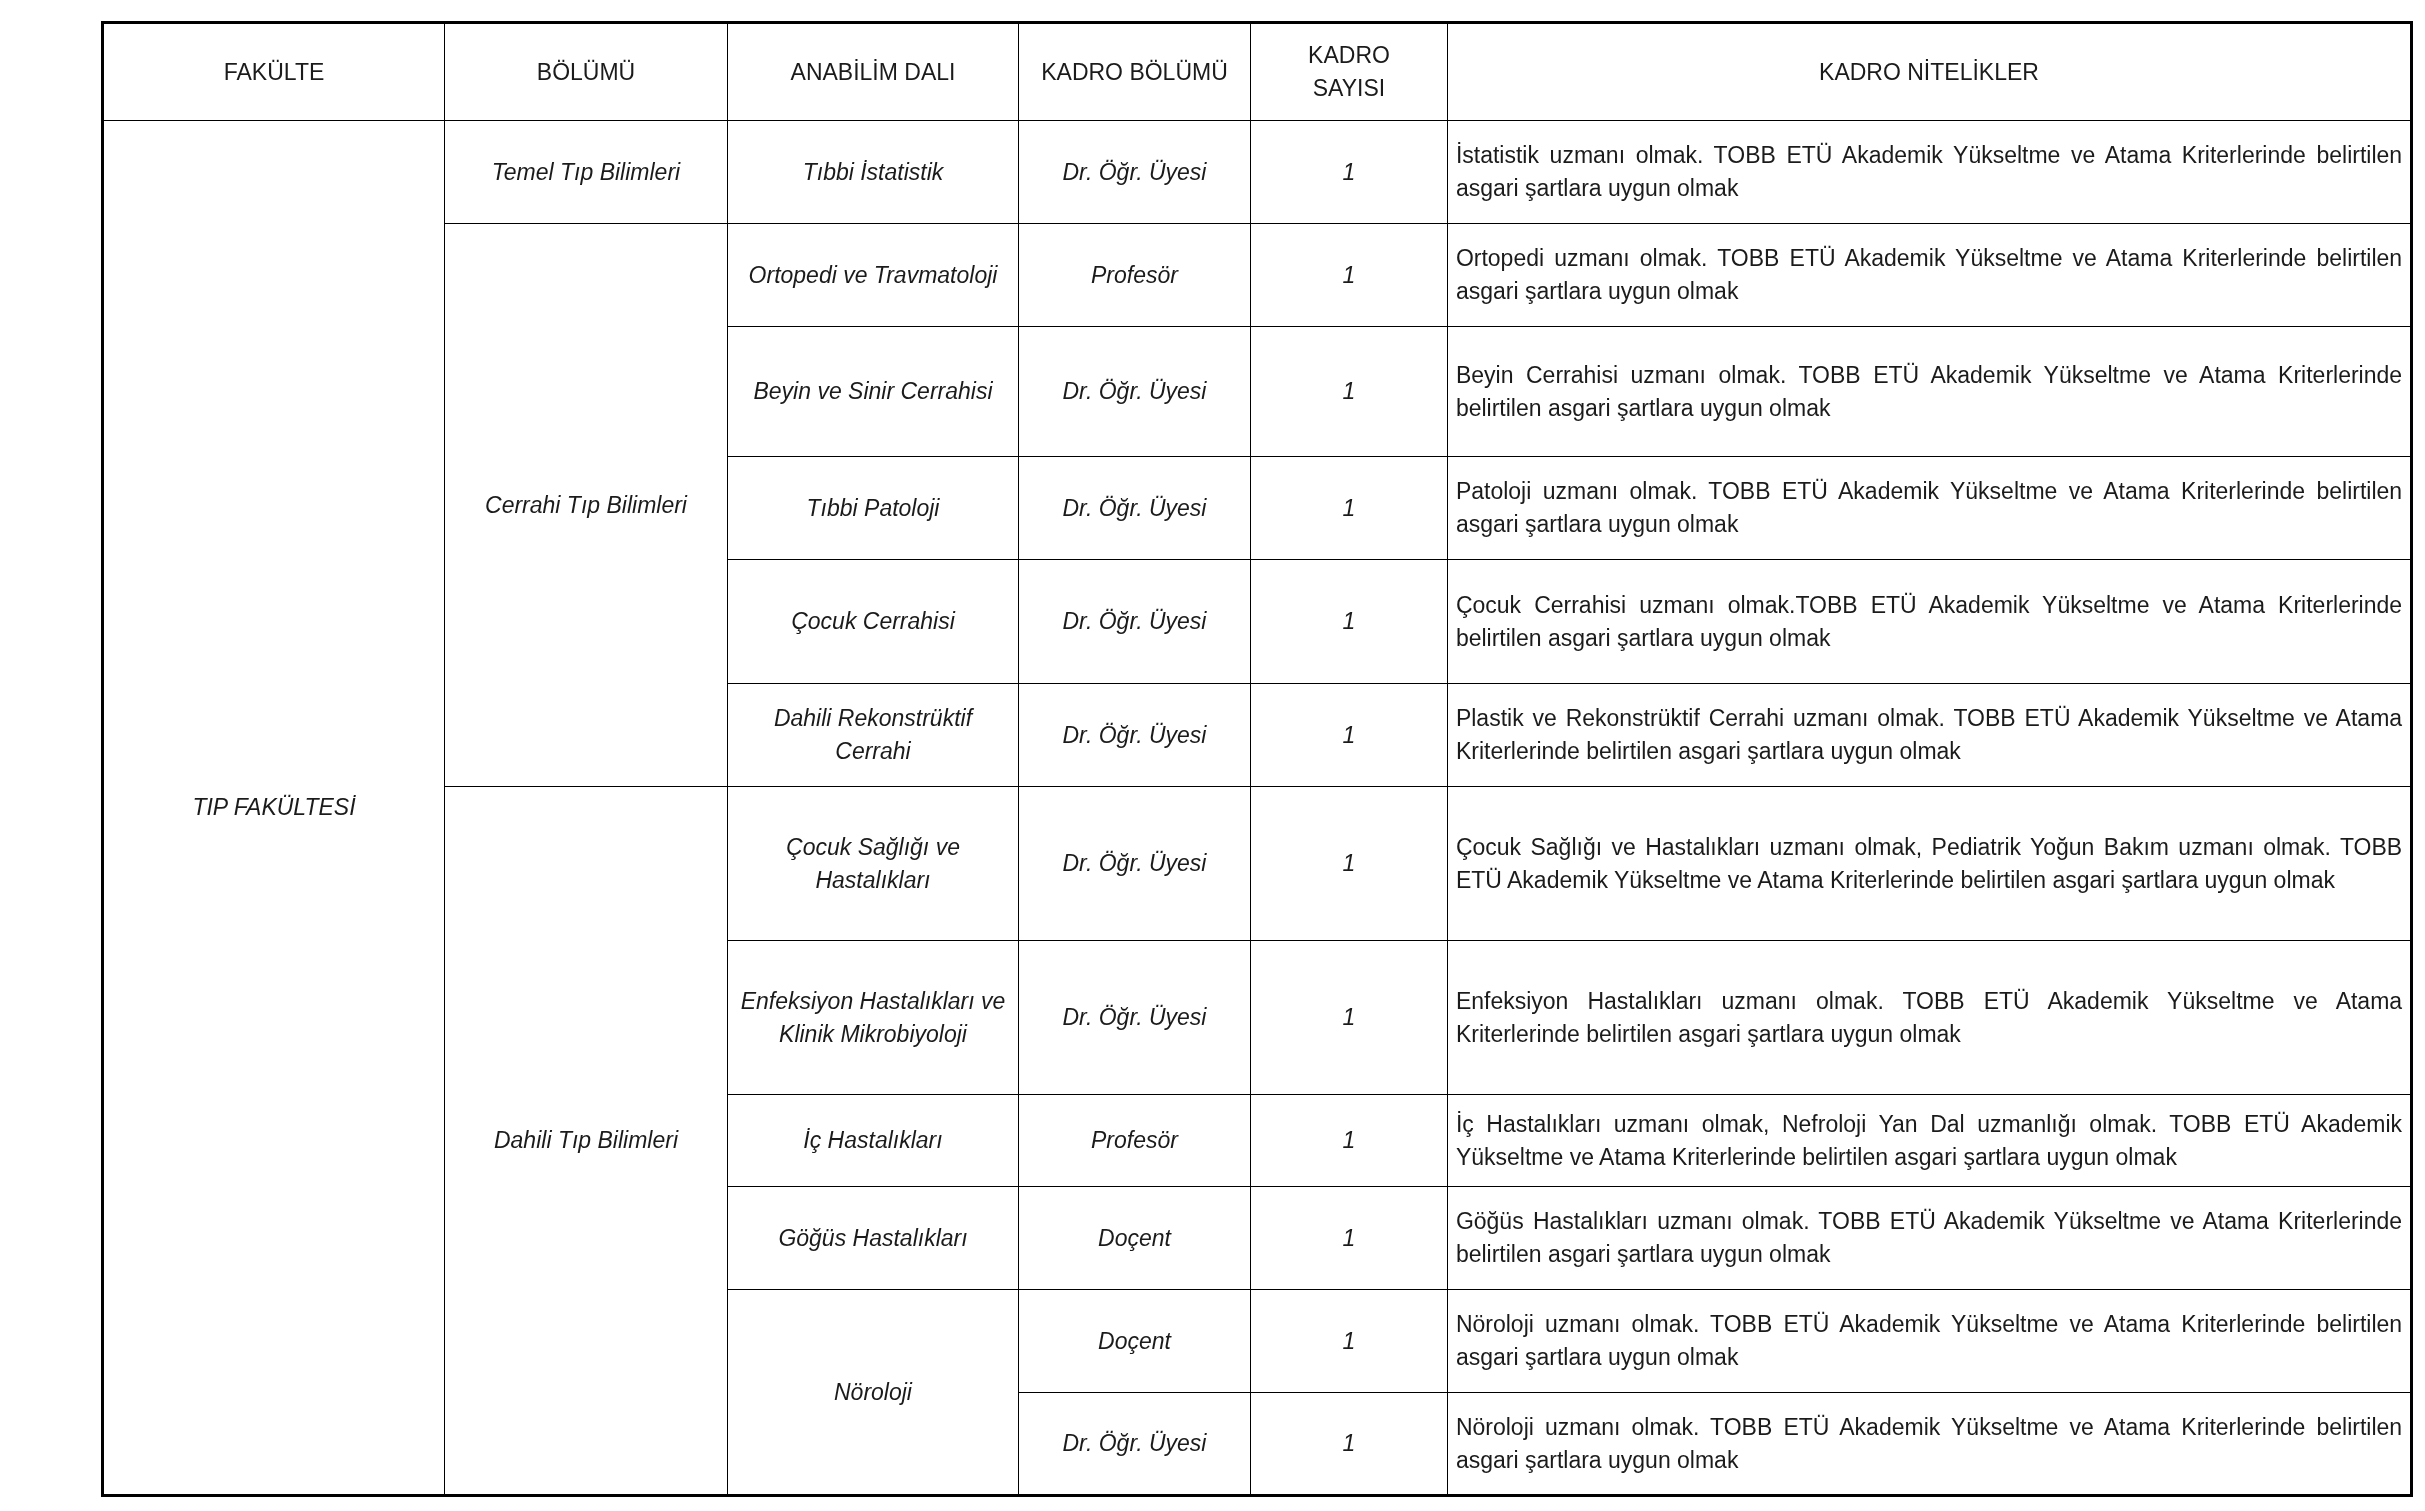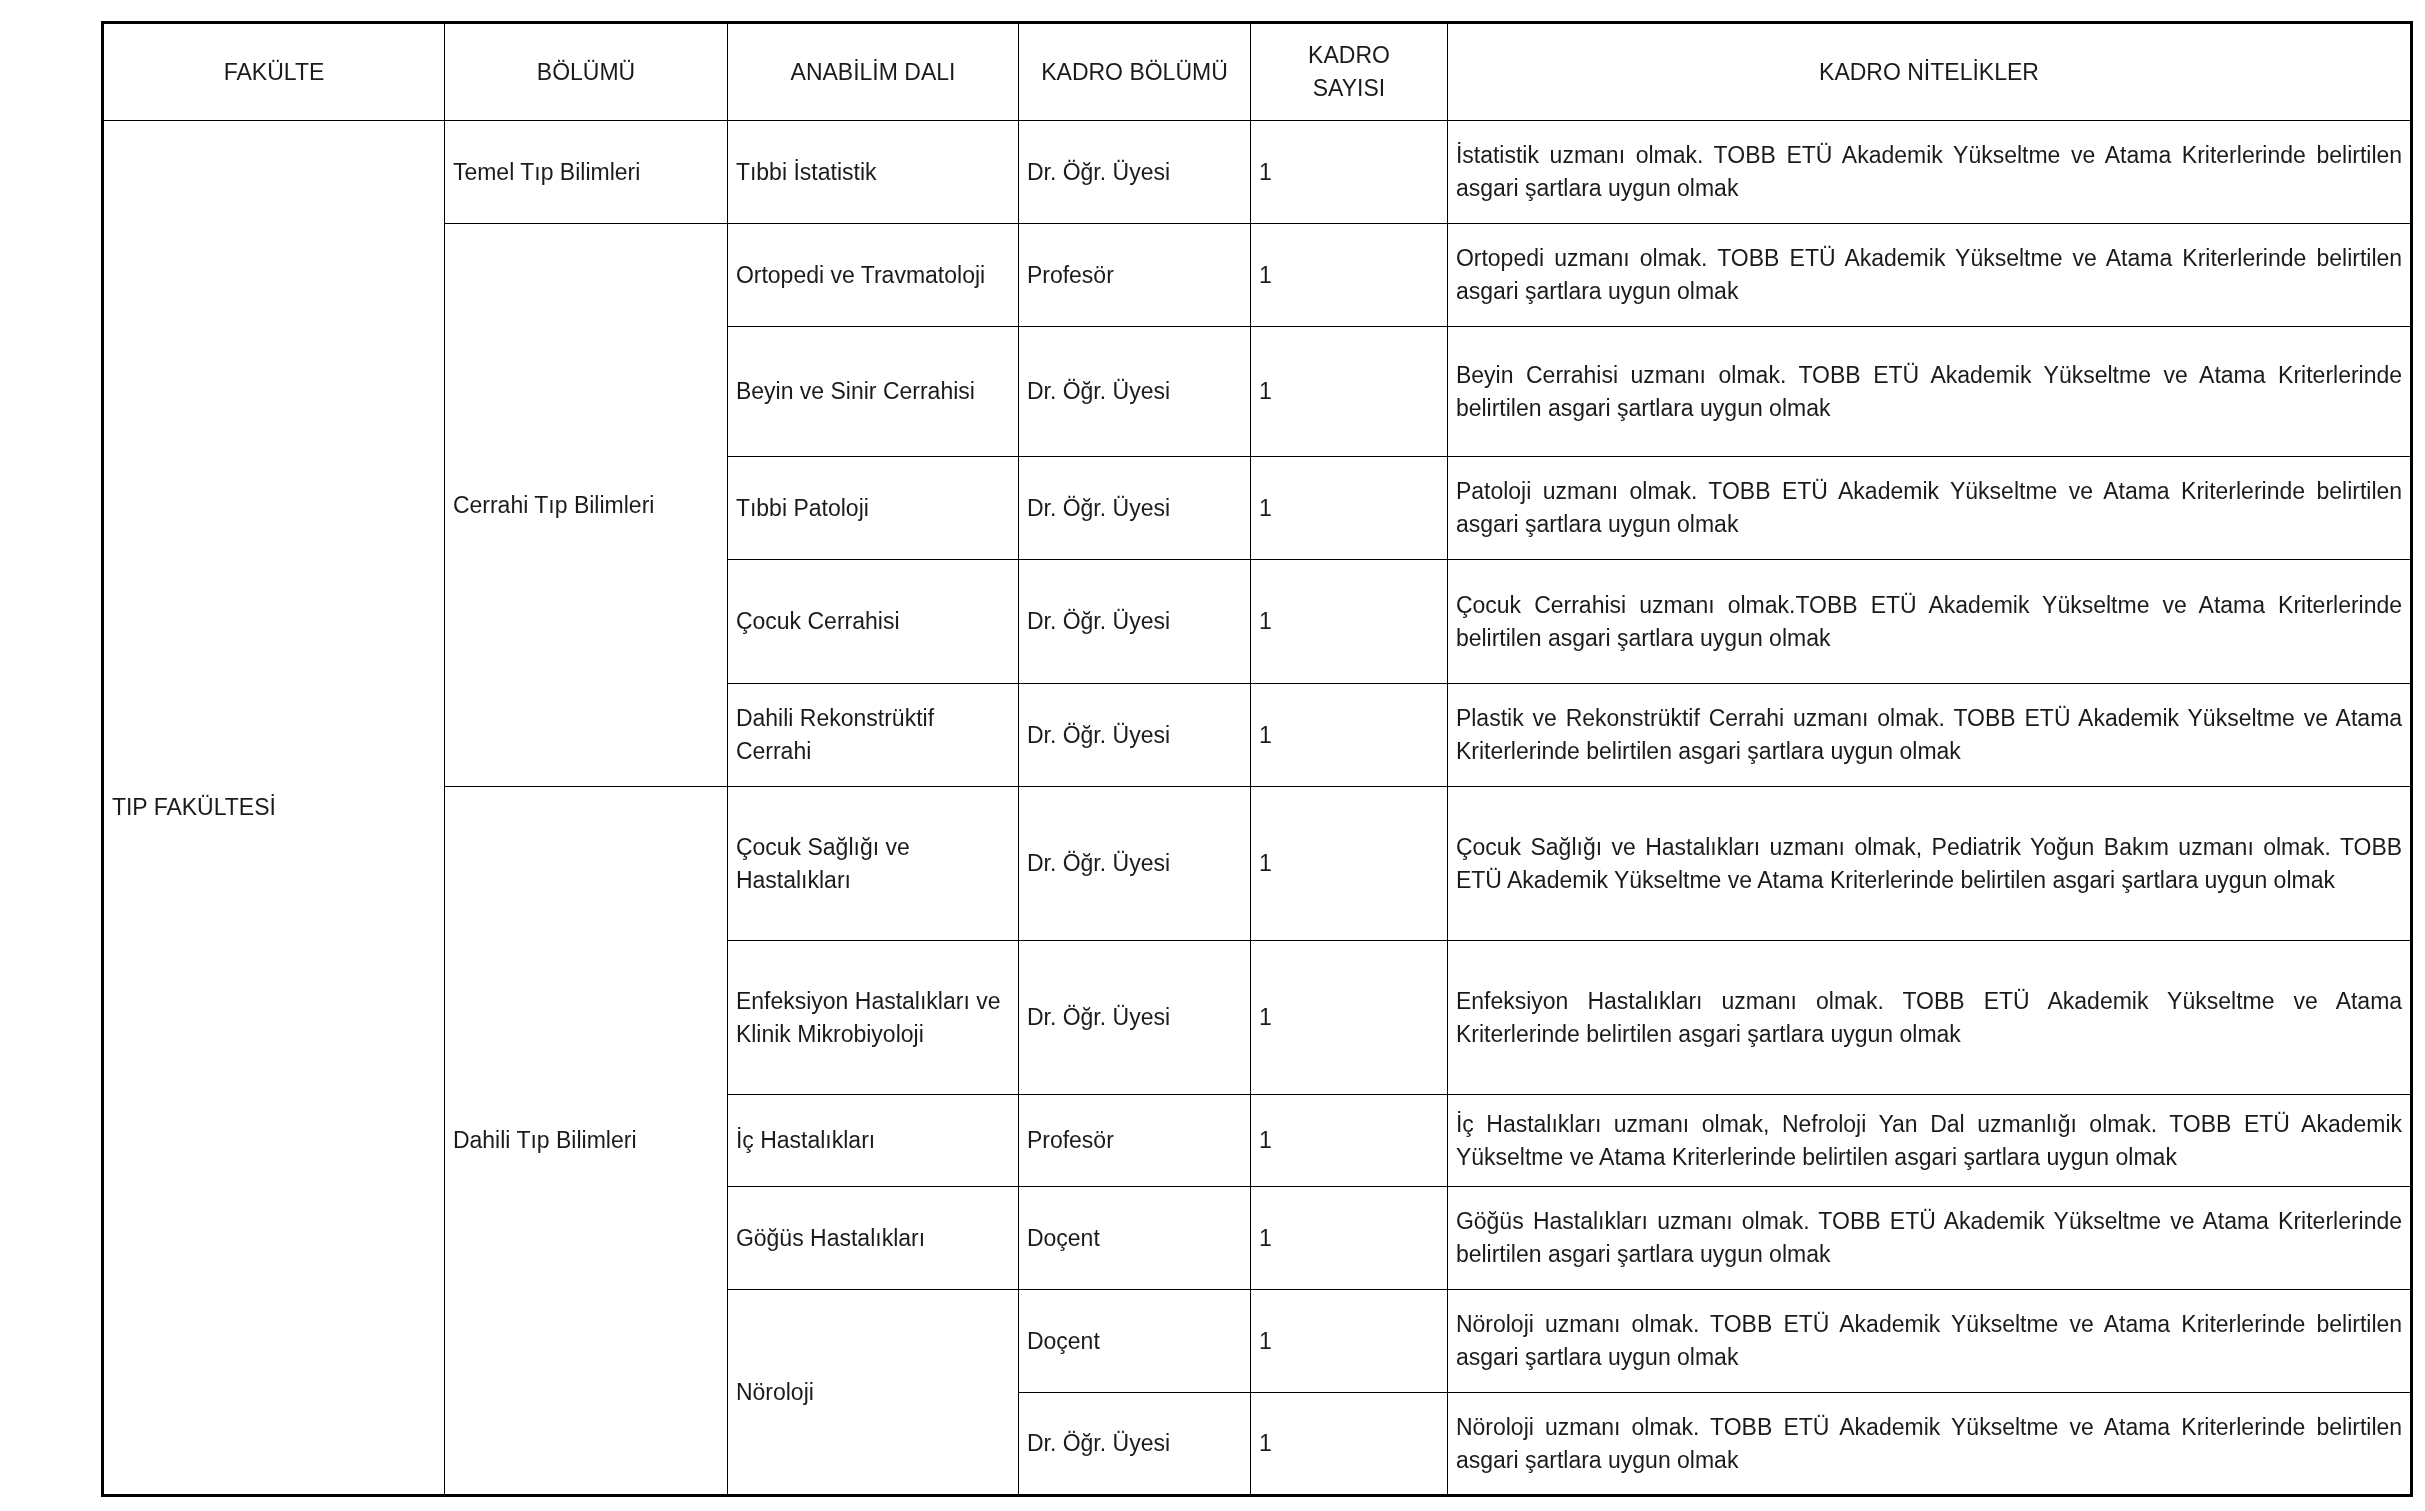--- a/index.html
+++ b/index.html
@@ -25,21 +25,21 @@
   .positions th, .positions td {
     border: 1.6px solid #000;
     vertical-align: middle;
     font-size: 23px;
     font-weight: 400;
     line-height: 1.42;
     padding: 4.7px 7.9px;
     overflow: hidden;
   }
   .positions th { text-align: center; }
-  .center { text-align: left; }
+  .center { text-align: center; font-style: italic; }
   .anabilim { padding-left: 22px; padding-right: 22px; }
   .qual {
     text-align: justify;
     text-justify: inter-word;
     padding: 3.9px 11px 3.9px 11.8px;
   }
   .narrow-header {
     max-width: 118px;
     margin: 0 auto;
   }

